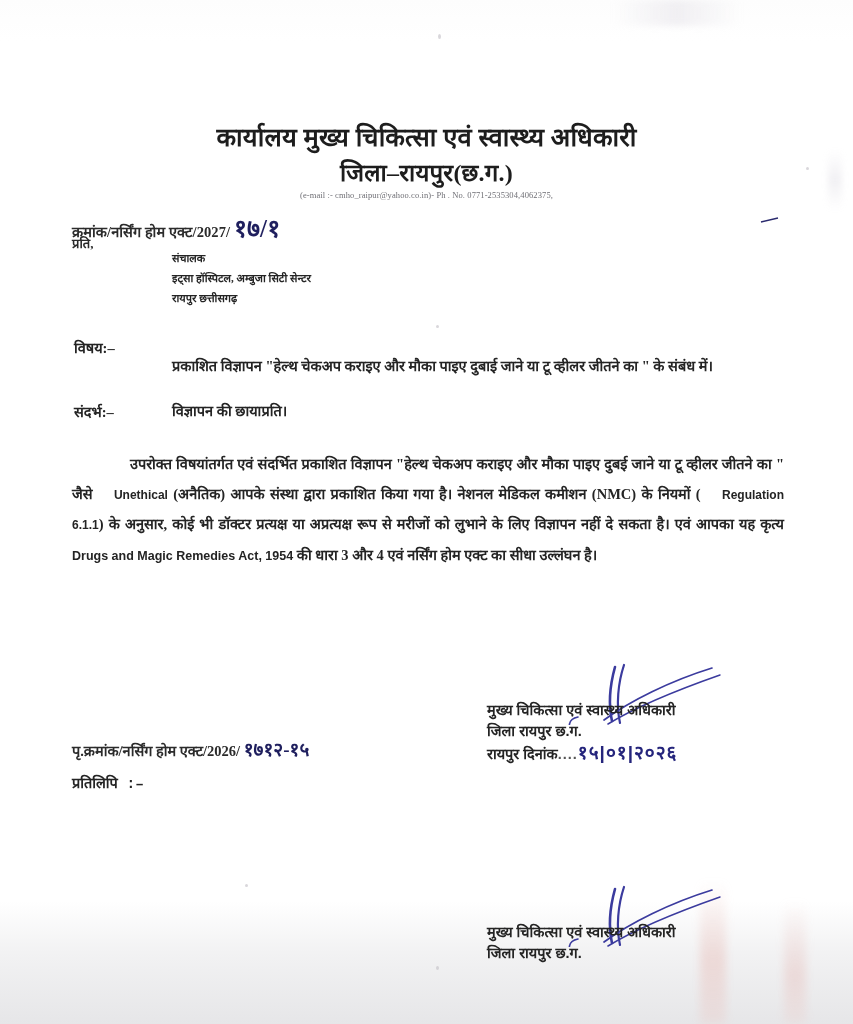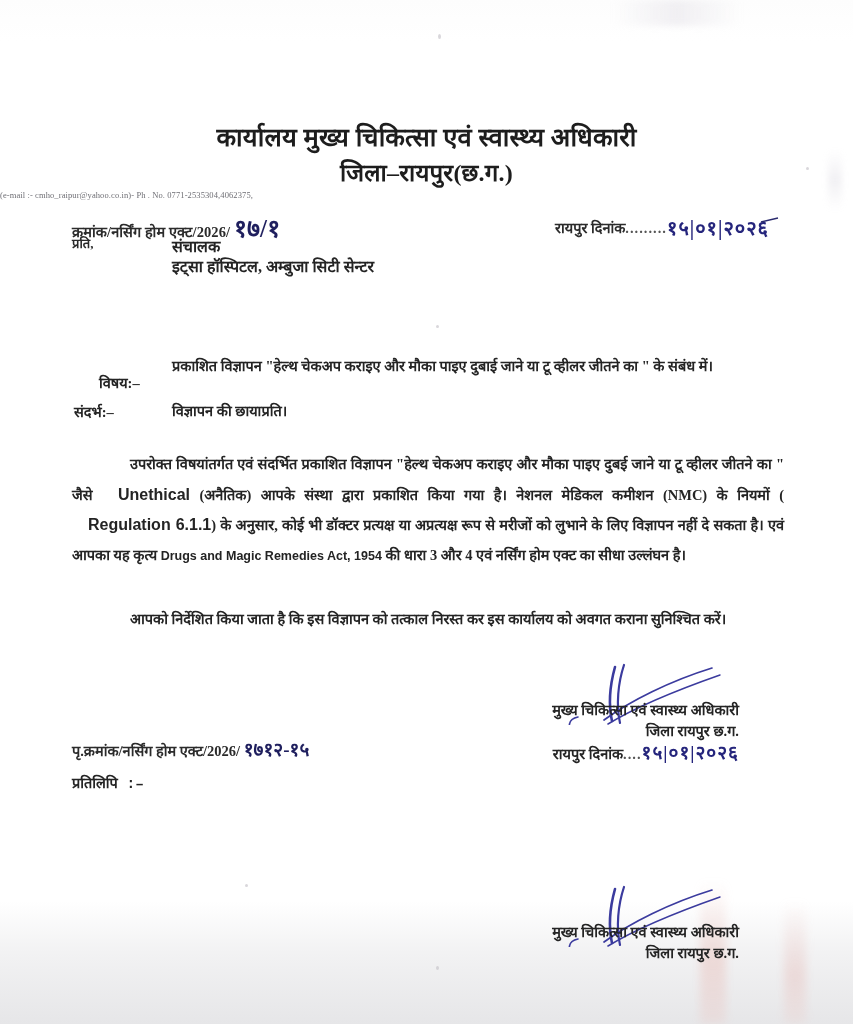--- a/index.html
+++ b/index.html
@@ -37,43 +37,43 @@
   .hdr-line1, .hdr-line2 {
     text-align: center;
     font-family: "Liberation Serif", "DejaVu Serif", serif;
     font-weight: 700;
     color: #1d1d1d;
   }
   .hdr-line1 { position: absolute; left: 0; right: 0; top: 119px; font-size: 25.5px; letter-spacing: .2px; }
   .hdr-line2 { position: absolute; left: 0; right: 0; top: 155px; font-size: 24px; letter-spacing: .2px; }
   .hdr-contact {
     position: absolute; left: 0; right: 0; top: 190px;
-    text-align: left; font-size: 8.5px; color: #6e6e74; letter-spacing: .1px;
+    text-align: center; font-size: 8.5px; color: #6e6e74; letter-spacing: .1px;
     font-family: "Liberation Serif", "DejaVu Serif", serif;
   }
 
   .row-kramank { position: absolute; left: 72px; top: 210px; font-size: 14.5px; color: #2b2b2b;
      font-family: "Liberation Serif","DejaVu Serif",serif; font-weight:600; letter-spacing:.1px; }
   .hw { font-family: "Liberation Serif","DejaVu Serif",serif; color: #1f1f5e; font-weight: 600; }
 
   .row-date { position: absolute; right: 84px; top: 212px; font-size: 14.5px; color: #2b2b2b;
      font-family: "Liberation Serif","DejaVu Serif",serif; font-weight:600; white-space: nowrap; }
   .dateval { font-size: 20px; letter-spacing: 1px; color: #25257c; position: relative; top: 2px; }
   .dotleader { letter-spacing: 1px; color:#555; }
 
   .prati { position: absolute; left: 72px; top: 234px; font-size: 13px; font-weight: 600;
      font-family: "Liberation Serif","DejaVu Serif",serif; }
 
-  .addr { position: absolute; left: 172px; top: 237px; font-size: 16px; line-height: 20px;
+  .addr { position: absolute; left: 172px; top: 248px; font-size: 11px; line-height: 20px;
      font-family: "Liberation Serif","DejaVu Serif",serif; font-weight: 600; color: #242424; }
   .addr div { white-space: nowrap; }
 
   .lbl { position: absolute; font-size: 14.5px; font-weight: 600;
      font-family: "Liberation Serif","DejaVu Serif",serif; color: #242424; }
-  .subject-label { left: 74px; top: 372px; margin-left: 25px; }
+  .subject-label { left: 74px; top: 337px; }
   .ref-label     { left: 74px; top: 401px; }
 
   .subject-body {
     position: absolute; left: 172px; top: 355px; width: 610px;
     font-size: 14.5px; line-height: 22px; font-weight: 600;
     font-family: "Liberation Serif","DejaVu Serif",serif; color: #242424;
     text-align: justify;
   }
   .ref-body { position: absolute; left: 172px; top: 400px; font-size: 14.5px; font-weight: 600;
      font-family: "Liberation Serif","DejaVu Serif",serif; color: #242424; }
@@ -81,25 +81,25 @@
   .para {
     position: absolute; left: 72px; width: 712px;
     font-size: 14.5px; line-height: 29.5px; font-weight: 600;
     font-family: "Liberation Serif","DejaVu Serif",serif; color: #242424;
     text-align: justify; text-justify: inter-word;
   }
   .para.p1 { top: 450px; }
   .para.p2 { top: 605px; }
   .para .indent { display: inline-block; width: 58px; }
   .en { font-family: "Liberation Sans","DejaVu Sans",sans-serif; font-size: 12.5px; font-weight: 700; }
-  .en-reg { font-family: "Liberation Sans","DejaVu Sans",sans-serif; font-size: 16px; font-weight: 600; margin-left: 16px; }
+  .en-reg { font-family: "Liberation Sans","DejaVu Sans",sans-serif; font-size: 12px; font-weight: 600; margin-left: 16px; }
 
   
-  .sigblock { position: absolute; text-align: right; font-size: 14.5px; line-height: 21px;
-     font-family: Liberation Serif, serif; font-weight: 600; color: #242424; }
+  .sigblock { position: absolute; text-align: left; font-size: 14.5px; line-height: 21px;
+     font-family: Liberation Sans, sans-serif; font-weight: 600; color: #242424; }
   .sig1 { left: 487px; top: 700px; width: 252px; }
   .sig2 { left: 487px; top: 922px; width: 252px; }
   .sig-date { white-space: nowrap; }
 
   .scribble { position: absolute; pointer-events: none; }
 
   .row-pkramank { position: absolute; left: 72px; top: 736px; font-size: 14.5px; font-weight: 600;
      font-family: "Liberation Serif","DejaVu Serif",serif; color: #2b2b2b; }
   .pratilipi { position: absolute; left: 72px; top: 772px; font-size: 14.5px; font-weight: 600;
      font-family: Liberation Mono, monospace; color: #242424; }
@@ -124,50 +124,45 @@
   <div class="speck" style="left:436px;top:325px;width:3px;height:3px;"></div>
   <div class="speck" style="left:245px;top:884px;width:3px;height:3px;"></div>
   <div class="speck" style="left:436px;top:966px;width:3px;height:4px;"></div>
   <div class="speck" style="left:806px;top:167px;width:3px;height:3px;"></div>
 
   <div class="hdr-line1">कार्यालय मुख्य चिकित्सा एवं स्वास्थ्य अधिकारी</div>
   <div class="hdr-line2">जिला–रायपुर(छ.ग.)</div>
   <div class="hdr-contact">(e-mail :- cmho_raipur@yahoo.co.in)- Ph . No. 0771-2535304,4062375,</div>
 
   <div class="row-kramank">
-    <span>क्रमांक/नर्सिंग होम एक्ट/2026/</span>
+    <span>क्रमांक/नर्सिंग होम एक्ट/2027/</span>
     <span class="hw" style="font-size:25px;">१७/१</span>
   </div>
 
-  <div class="row-date">
-    <span>रायपुर दिनांक</span><span class="dotleader">.........</span><span class="dateval">१५|०१|२०२६</span>
-  </div>
   <svg class="scribble" style="left:760px;top:188px;" width="20" height="40">
     <path d="M1 34 L18 30" stroke="#2a2a6e" stroke-width="1.4" fill="none"></path>
   </svg>
 
   <div class="prati">प्रति,</div>
   <div class="addr">
     <div>संचालक</div>
     <div>इट्सा हॉस्पिटल, अम्बुजा सिटी सेन्टर</div>
+    <div>रायपुर छत्तीसगढ़</div>
   </div>
 
   <div class="lbl subject-label">विषय:–</div>
   <div class="subject-body">प्रकाशित विज्ञापन "हेल्थ चेकअप कराइए और मौका पाइए दुबाई जाने या टू व्हीलर जीतने का " के संबंध में।</div>
 
   <div class="lbl ref-label">संदर्भ:–</div>
   <div class="ref-body">विज्ञापन की छायाप्रति।</div>
 
   <div class="para p1">
     <span class="indent"></span><span>उपरोक्त विषयांतर्गत एवं संदर्भित प्रकाशित विज्ञापन "हेल्थ चेकअप कराइए और मौका पाइए दुबई जाने या टू व्हीलर जीतने का " जैसे </span><span class="en-reg">Unethical</span><span> (अनैतिक) आपके संस्था द्वारा प्रकाशित किया गया है। नेशनल मेडिकल कमीशन (NMC) के नियमों ( </span><span class="en-reg">Regulation 6.1.1</span><span>) के अनुसार, कोई भी डॉक्टर प्रत्यक्ष या अप्रत्यक्ष रूप से मरीजों को लुभाने के लिए विज्ञापन नहीं दे सकता है। एवं आपका यह कृत्य </span><span class="en">Drugs and Magic Remedies Act, 1954</span><span> की धारा 3 और 4 एवं नर्सिंग होम एक्ट का सीधा उल्लंघन है।</span>
   </div>
 
-  <div class="para p2">
-    <span class="indent"></span><span>आपको निर्देशित किया जाता है कि इस विज्ञापन को तत्काल निरस्त कर इस कार्यालय को अवगत कराना सुनिश्चित करें।</span>
-  </div>
 
   <svg class="scribble" style="left:560px;top:663px;" width="190" height="62">
     <path d="M52 58 C48 40, 50 22, 55 4" stroke="#3b3b9e" stroke-width="2.6" fill="none" stroke-linecap="round"></path>
     <path d="M60 60 C56 42, 58 20, 64 2" stroke="#3b3b9e" stroke-width="2.2" fill="none" stroke-linecap="round"></path>
     <path d="M44 57 C70 38, 110 18, 152 5" stroke="#3b3b9e" stroke-width="1.7" fill="none" stroke-linecap="round"></path>
     <path d="M48 61 C76 44, 120 26, 160 12" stroke="#3b3b9e" stroke-width="1.5" fill="none" stroke-linecap="round"></path>
     <path d="M18 54 C8 56, 6 66, 16 68" stroke="#3b3b9e" stroke-width="1.6" fill="none" stroke-linecap="round"></path>
   </svg>
   <div class="sigblock sig1">
     <div>मुख्य चिकित्सा एवं स्वास्थ्य अधिकारी</div>

